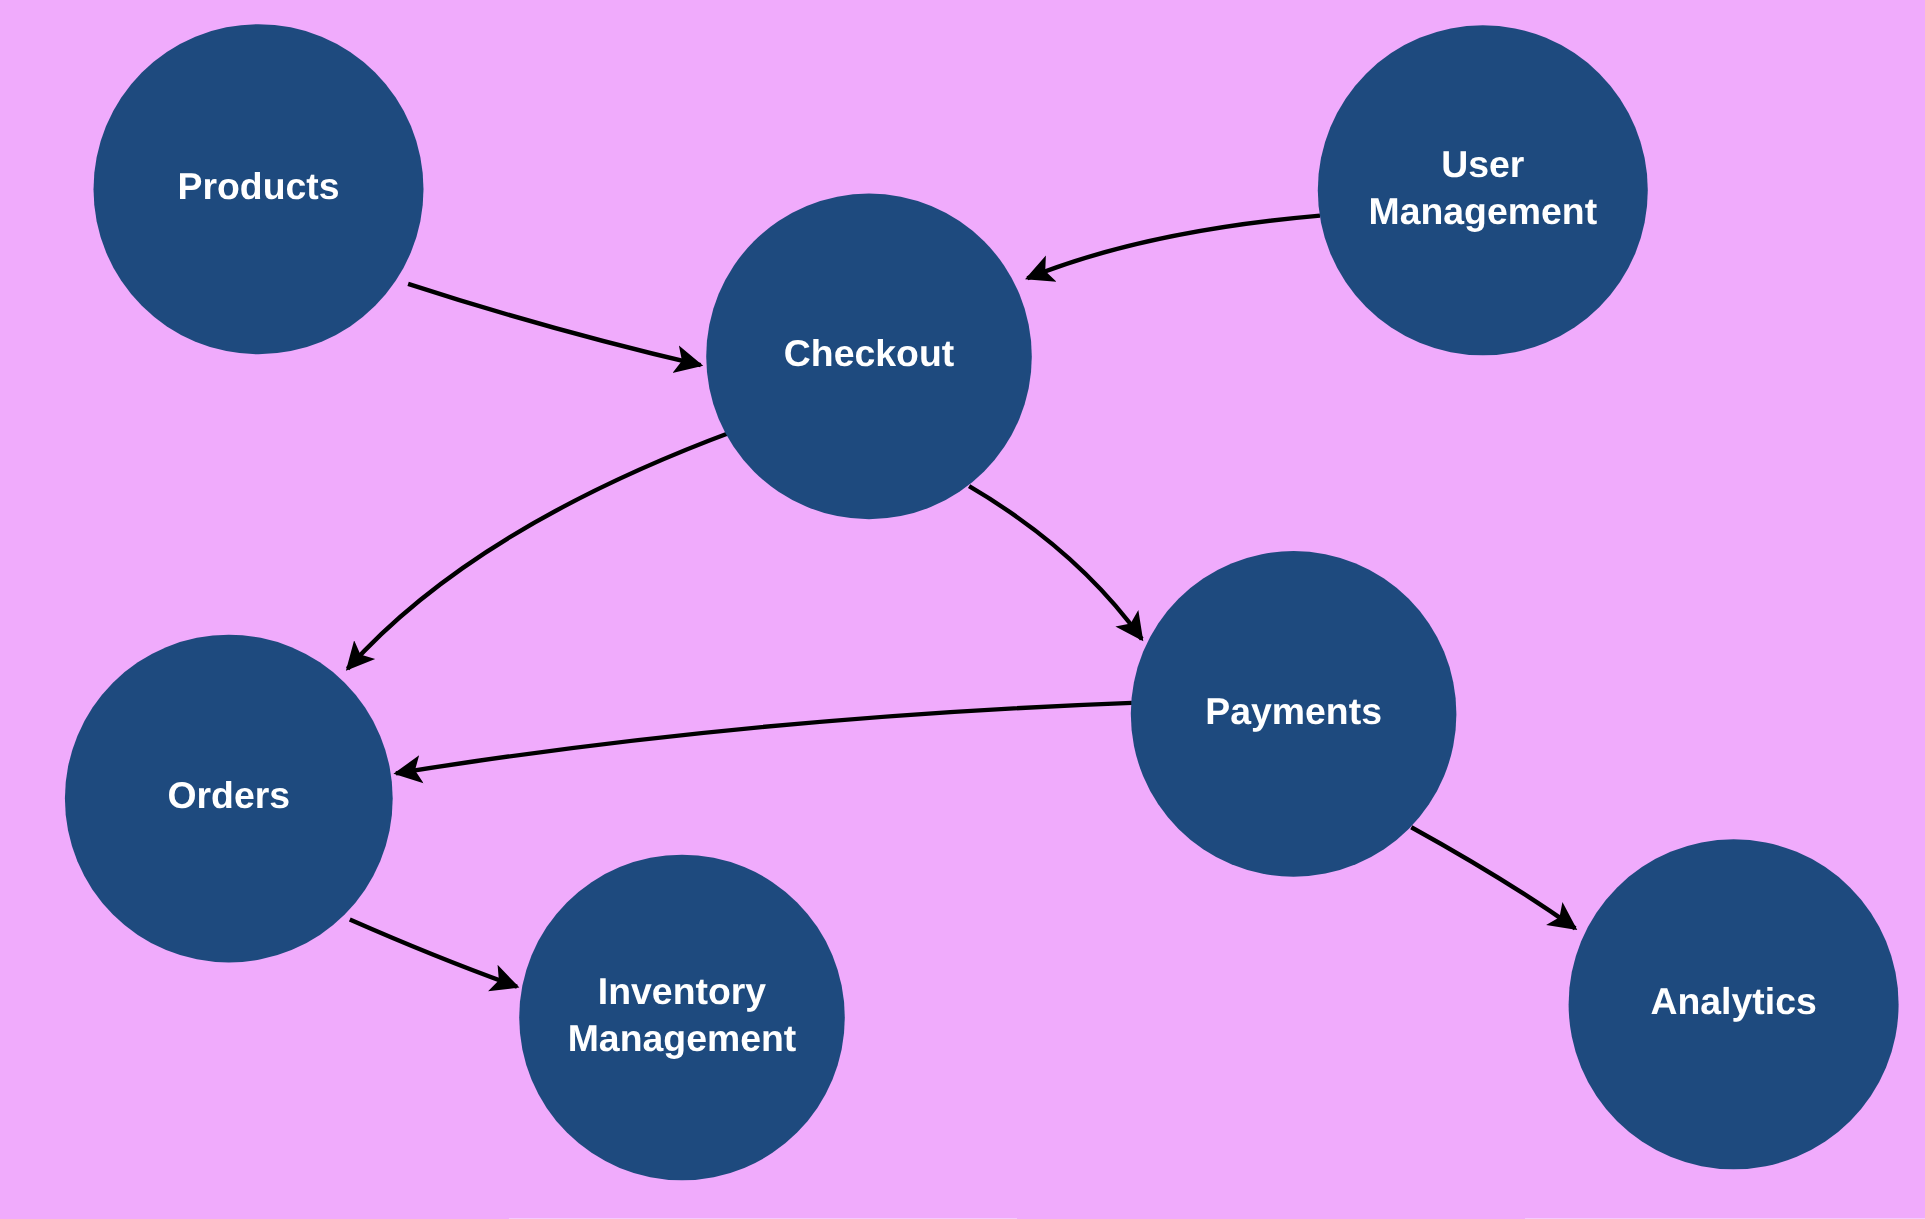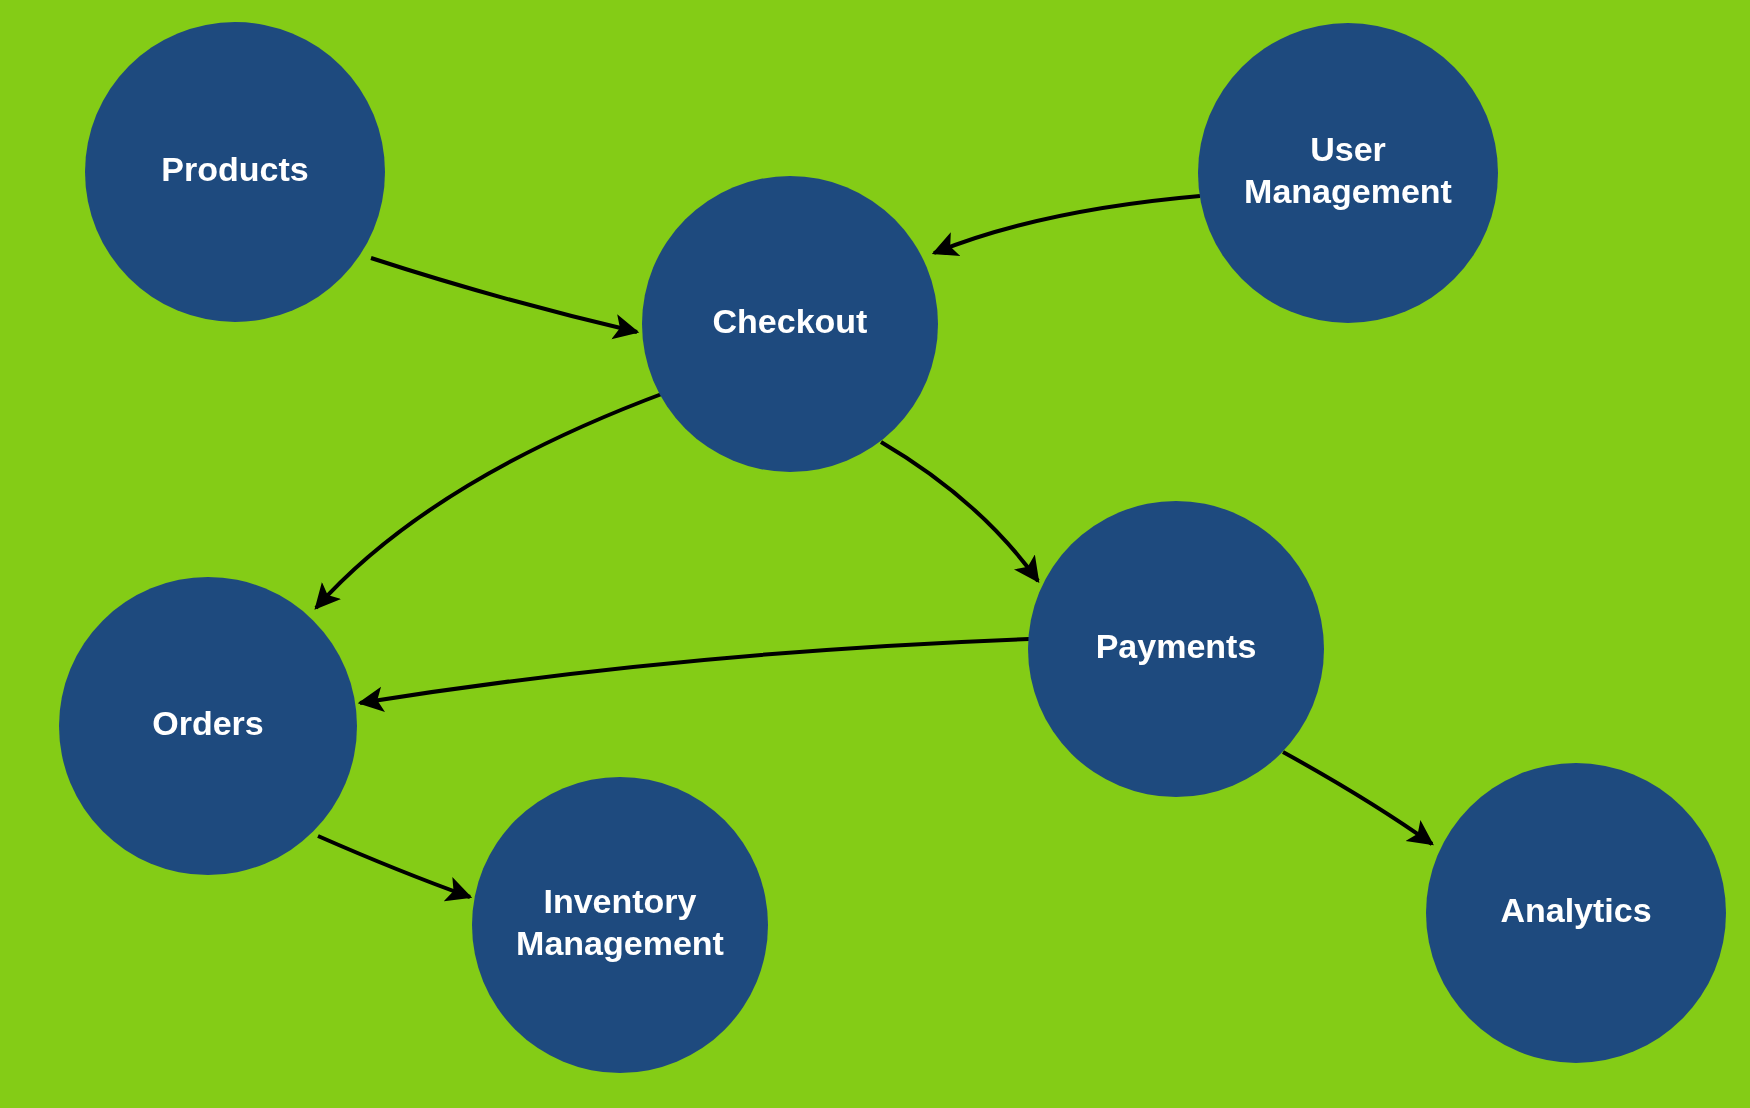--- a/index.html
+++ b/index.html
@@ -8,21 +8,21 @@
     padding: 0;
     background: #ffffff;
   }
   body {
     font-family: "Liberation Sans", sans-serif;
   }
   #canvas {
     position: relative;
     width: 1750px;
     height: 1108px;
-    background: #84cc16;
+    background: #f0abfc;
     overflow: hidden;
   }
   #graph-svg {
     position: absolute;
     top: 0;
     left: 0;
     width: 1750px;
     height: 1108px;
   }
   .edge-path {

